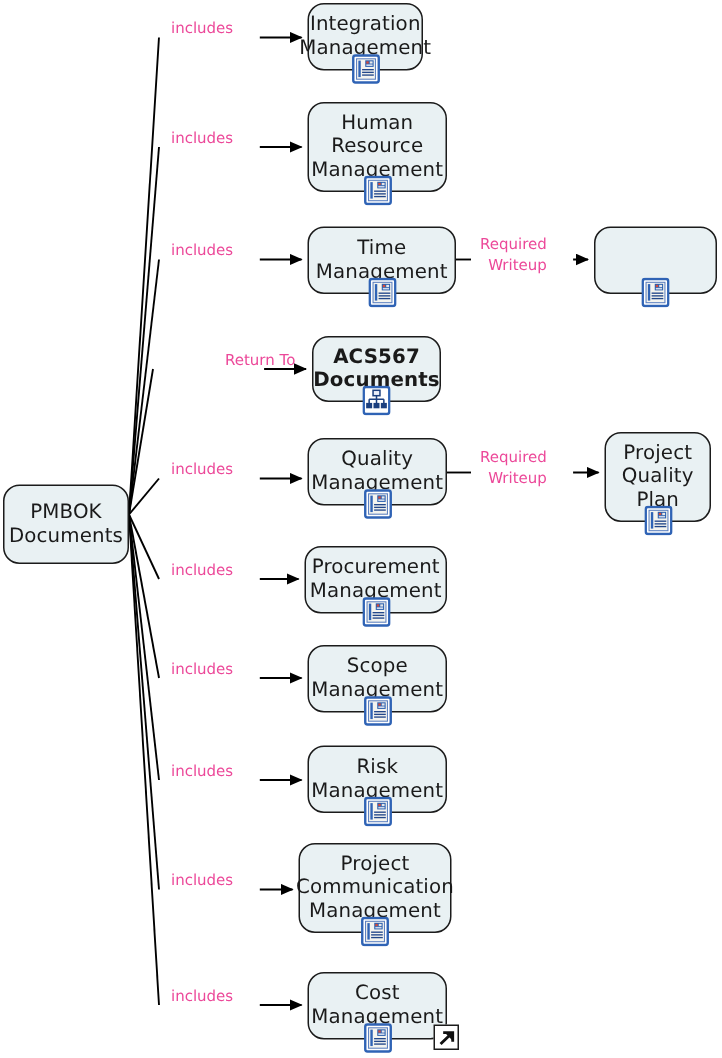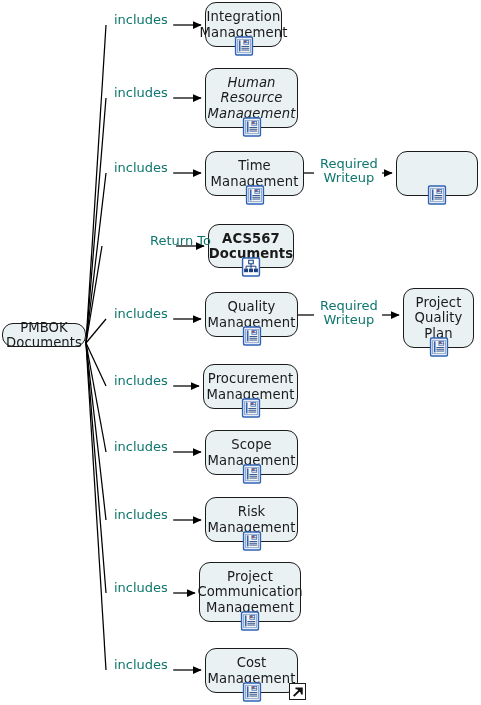--- a/index.html
+++ b/index.html
@@ -50,25 +50,25 @@
   .node-icon {
     position: absolute;
     left: 50%;
     bottom: -10px;
     transform: translateX(-50%);
     width: 19px;
     height: 20px;
   }
   .edge-label {
     position: absolute;
-    font-size: 13px;
-    color: #0f766e;
+    font-size: 10px;
+    color: #ec4899;
     white-space: nowrap;
     line-height: 14px;
-    text-align: center;
+    text-align: right;
   }
   .ext-badge {
     position: absolute;
     width: 17px;
     height: 17px;
     box-sizing: border-box;
     border: 1.5px solid #1b1b1b;
     background: #ffffff;
   }
 </style>
@@ -105,42 +105,42 @@
         <line x1="86" y1="343" x2="106" y2="670"></line>
         <line x1="173.203125" y1="670" x2="201" y2="670" marker-end="url(#arrowhead)"></line>
         <line x1="298" y1="173" x2="314" y2="173"></line>
         <line x1="382.0625" y1="173" x2="392" y2="173" marker-end="url(#arrowhead)"></line>
         <line x1="298" y1="315" x2="314" y2="315"></line>
         <line x1="382.0625" y1="315" x2="399" y2="315" marker-end="url(#arrowhead)"></line>
         <line x1="261.5" y1="691.5" x2="289" y2="691.5"></line>
       </g>
   </svg>
 
-  <div class="node" id="node-pmbok-documents" style="left: 2px; top: 323px; width: 84px; height: 24px;">
+  <div class="node" id="node-pmbok-documents" style="left: 2px; top: 323px; width: 84px; height: 53px;">
     <span class="label">PMBOK
 Documents</span>
   </div>
 
 <div class="node" id="node-integration-management" style="left: 205px; top: 2px; width: 77px; height: 45px;">
       <span class="label">Integration
 Management</span>
       <span class="node-icon"><svg viewBox="0 0 19 20" width="19" height="20" xmlns="http://www.w3.org/2000/svg">
     <rect x="1" y="1" width="17" height="18" rx="1.5" fill="#ffffff" stroke="#2f63b5" stroke-width="1.6"></rect>
     <rect x="3.2" y="3.2" width="12.6" height="13.6" fill="#f4f4ef" stroke="#5b7fbf" stroke-width="0.7"></rect>
     <rect x="4.4" y="4.4" width="1.6" height="11" fill="#2f63b5"></rect>
     <rect x="9" y="4.2" width="5.6" height="4.4" fill="#2a5fae"></rect>
     <rect x="9.7" y="4.9" width="1.6" height="1.5" fill="#d94b3a"></rect>
     <rect x="12" y="4.9" width="1.9" height="1.5" fill="#e8e8e8"></rect>
     <rect x="9.7" y="6.9" width="4.2" height="1.1" fill="#cfd9ea"></rect>
     <rect x="6.9" y="10" width="7.8" height="0.9" fill="#22478a"></rect>
     <rect x="6.9" y="11.8" width="7.8" height="0.9" fill="#22478a"></rect>
     <rect x="6.9" y="13.6" width="7.8" height="0.9" fill="#22478a"></rect>
   </svg></span>
     </div>
-    <div class="node" id="node-human-resource-management" style="left: 205px; top: 68px; width: 93px; height: 60px; font-style: italic;">
+    <div class="node" id="node-human-resource-management" style="left: 205px; top: 68px; width: 93px; height: 60px;">
       <span class="label">Human
 Resource
 Management</span>
       <span class="node-icon"><svg viewBox="0 0 19 20" width="19" height="20" xmlns="http://www.w3.org/2000/svg">
     <rect x="1" y="1" width="17" height="18" rx="1.5" fill="#ffffff" stroke="#2f63b5" stroke-width="1.6"></rect>
     <rect x="3.2" y="3.2" width="12.6" height="13.6" fill="#f4f4ef" stroke="#5b7fbf" stroke-width="0.7"></rect>
     <rect x="4.4" y="4.4" width="1.6" height="11" fill="#2f63b5"></rect>
     <rect x="9" y="4.2" width="5.6" height="4.4" fill="#2a5fae"></rect>
     <rect x="9.7" y="4.9" width="1.6" height="1.5" fill="#d94b3a"></rect>
     <rect x="12" y="4.9" width="1.9" height="1.5" fill="#e8e8e8"></rect>

